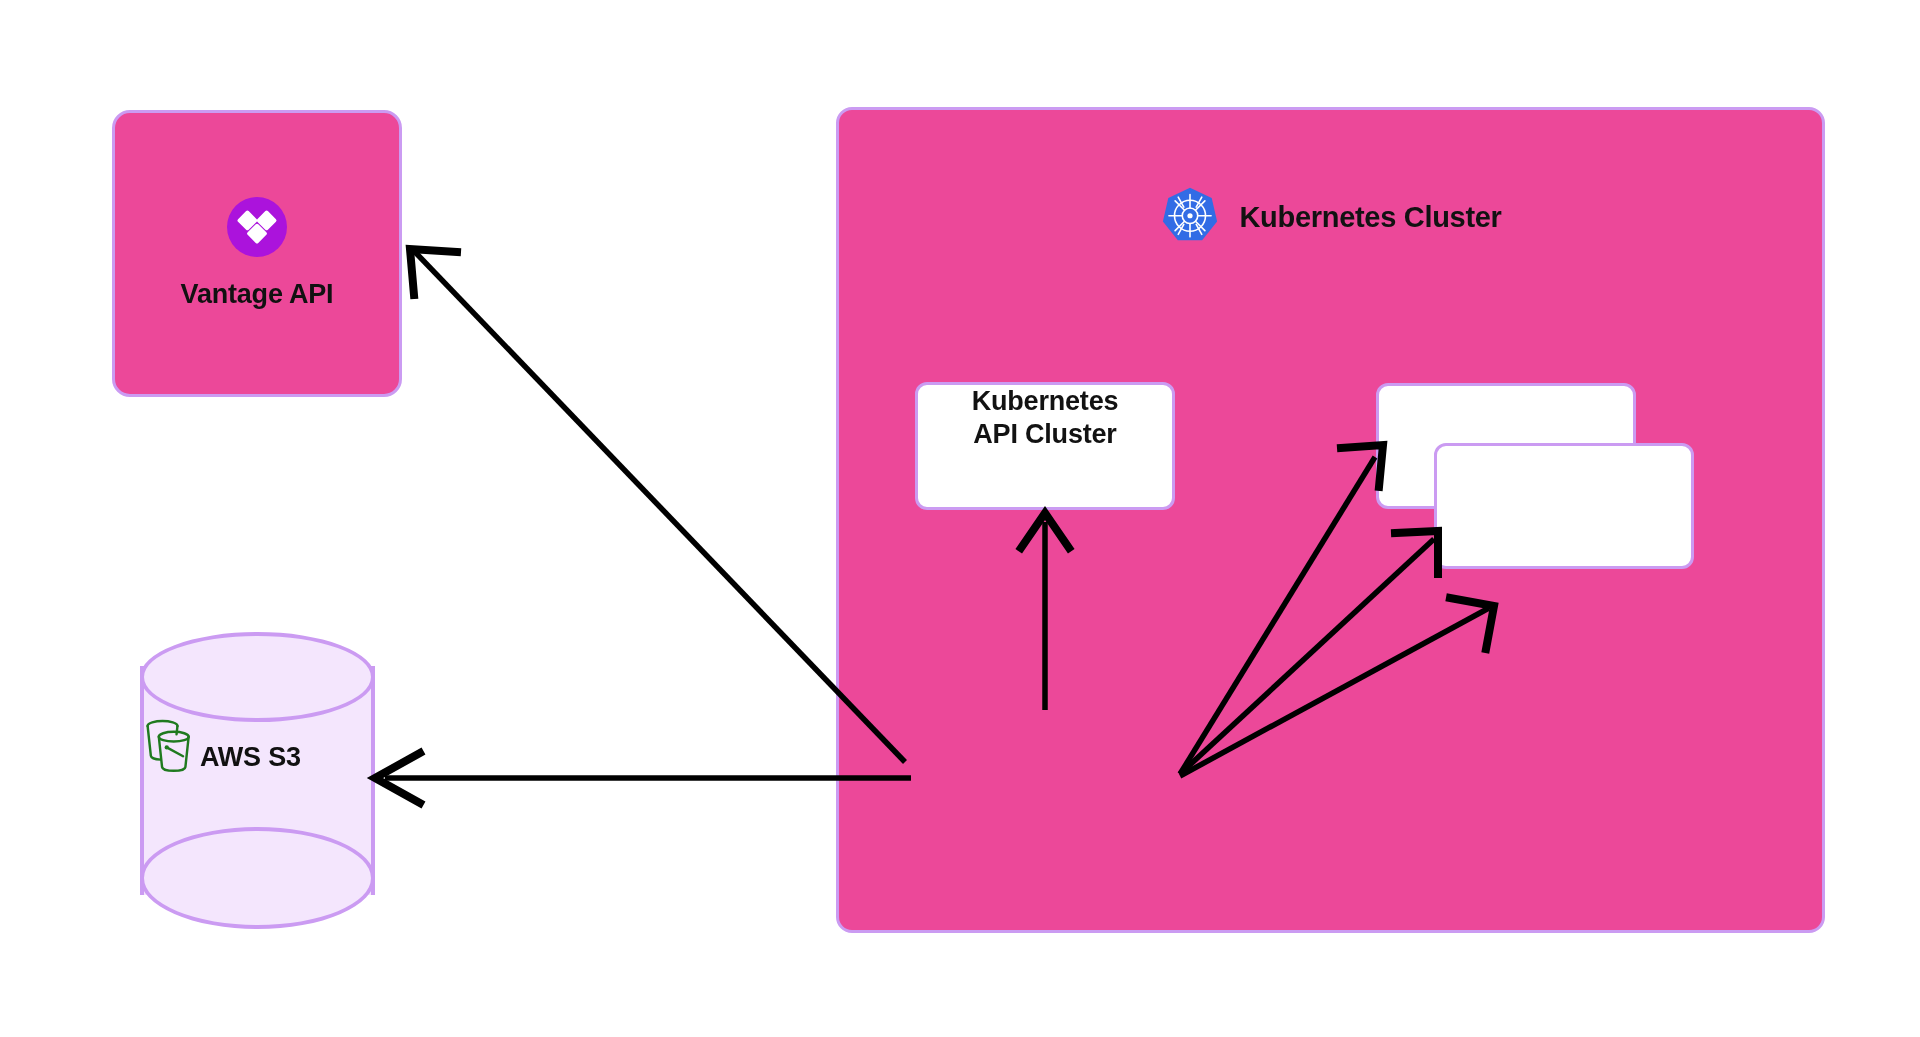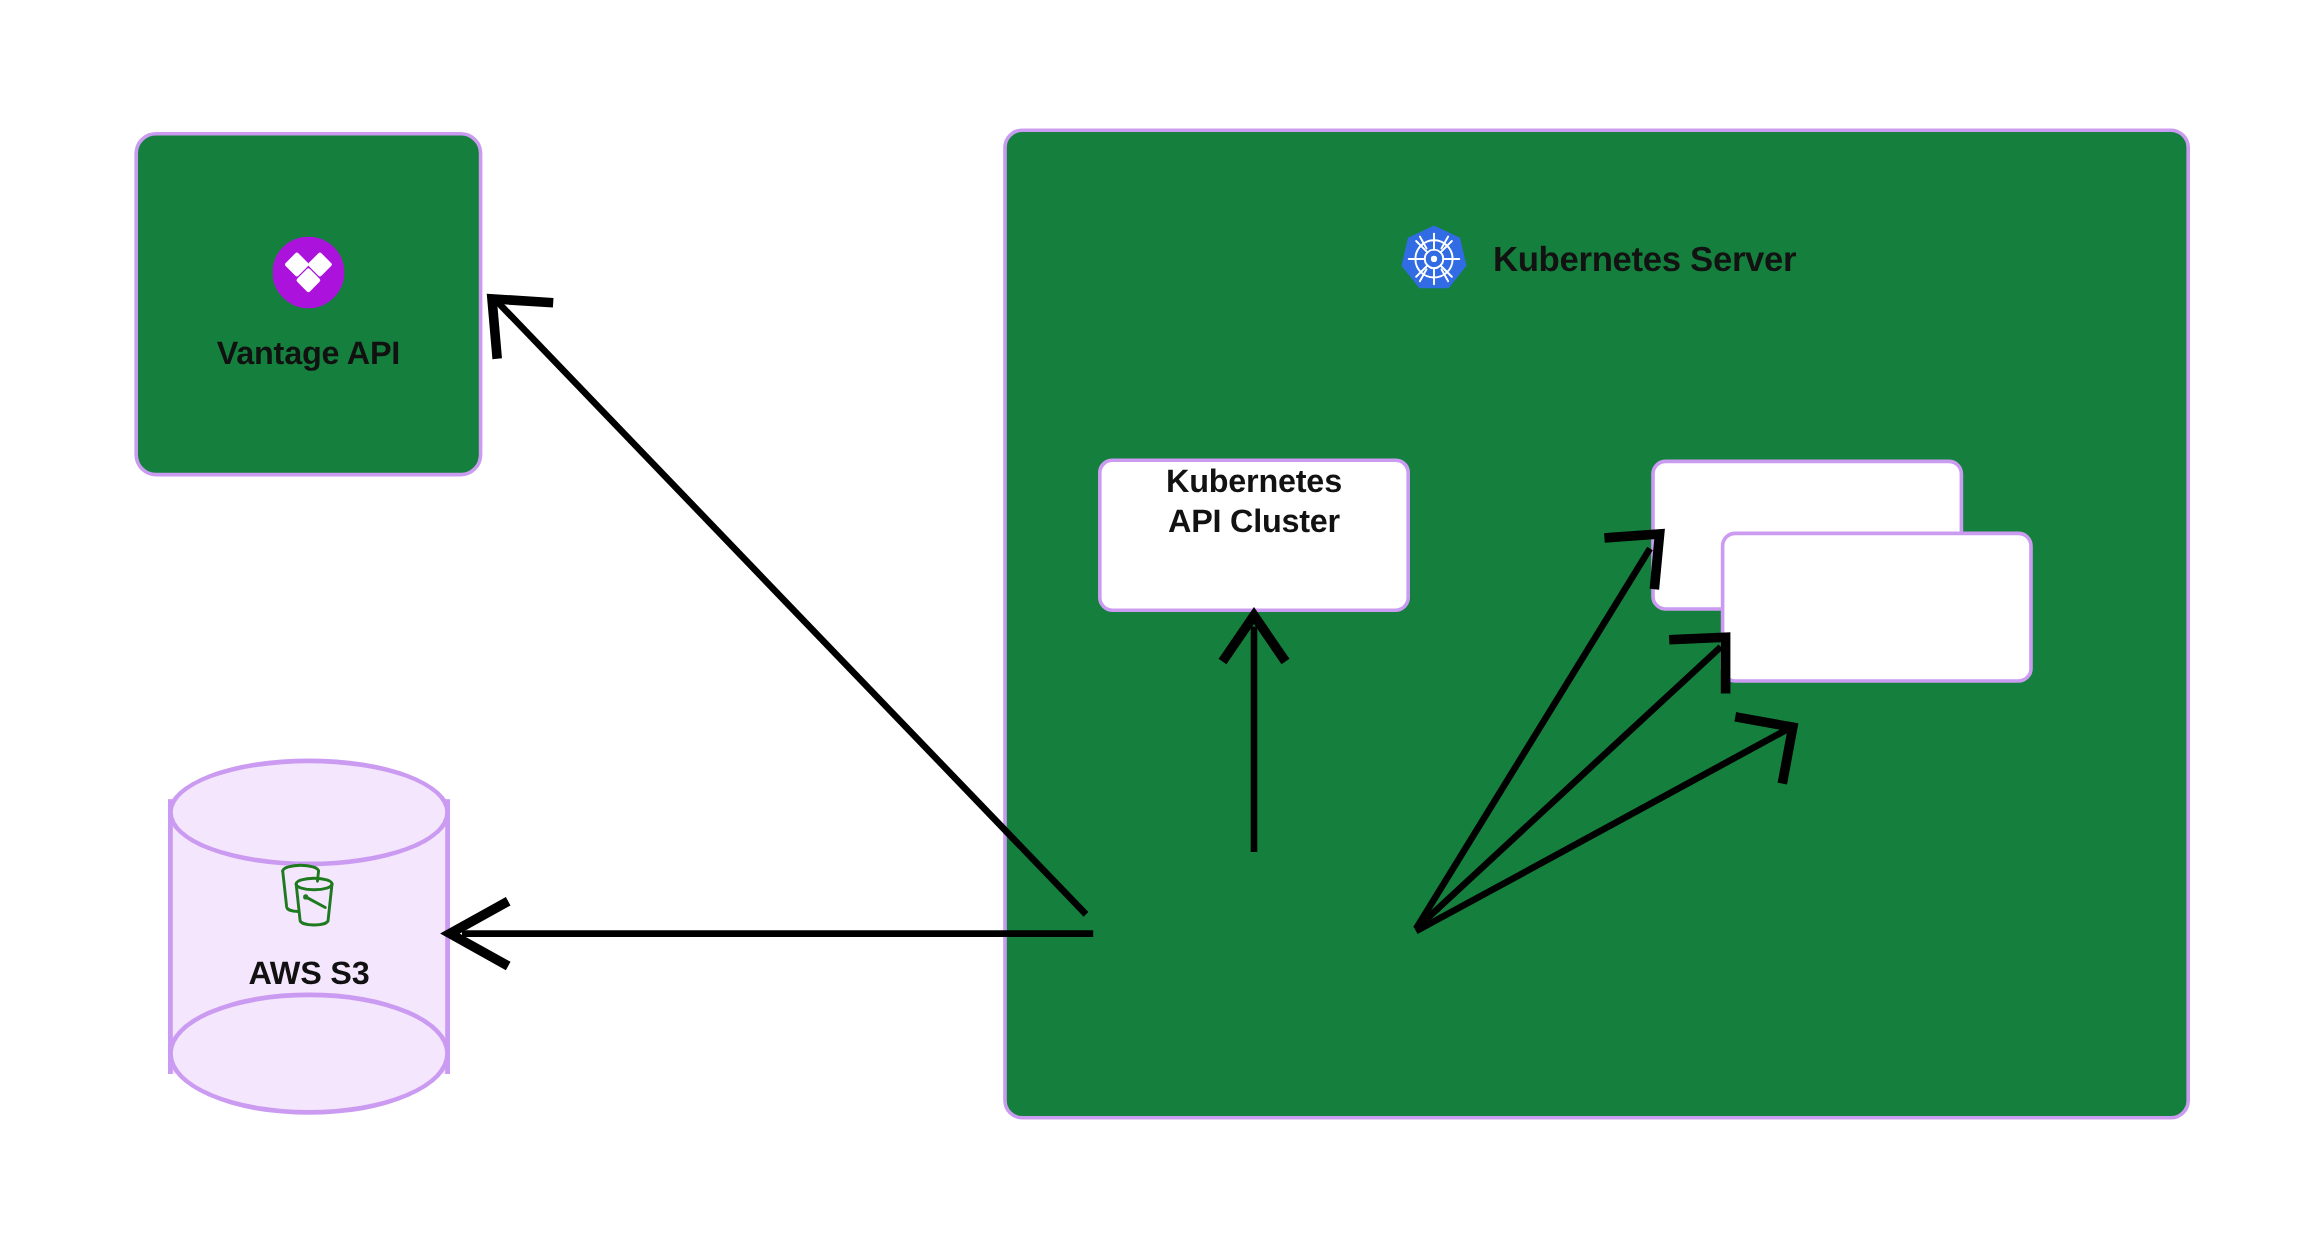--- a/index.html
+++ b/index.html
@@ -24,21 +24,21 @@
     left: 0;
     top: 0;
     width: 1920px;
     height: 1037px;
     pointer-events: none;
   }
   
   .panel {
     position: absolute;
     box-sizing: border-box;
-    background: #15803d;
+    background: #ec4899;
     border: 3px solid #CB9BF2;
     border-radius: 14px;
   }
   .card {
     position: absolute;
     box-sizing: border-box;
     background: #ffffff;
     border: 3px solid #CB9BF2;
     border-radius: 12px;
     display: flex;
@@ -116,21 +116,20 @@
     background: #F4E6FD;
     border: 4px solid #CB9BF2;
     border-radius: 50%;
   }
   #aws-s3-node .cyl-content {
     position: absolute;
     left: 0;
     top: 86px;
     width: 235px;
     display: flex;
-    flex-direction: column;
     align-items: center;
   }
   #s3-bucket-icon {
     width: 60px;
     height: 56px;
   }
   #aws-s3-node .node-label {
     margin-top: 22px;
     font-size: 27px;
     font-weight: bold;
@@ -220,21 +219,21 @@
         <line x1="58.8" y1="56.8" x2="74" y2="72"></line>
         <line x1="74" y1="24" x2="58.8" y2="39.2"></line>
         <line x1="41.2" y1="56.8" x2="26" y2="72"></line>
         <line x1="31" y1="18" x2="40" y2="34"></line>
         <line x1="60" y1="62" x2="69" y2="78"></line>
         <line x1="69" y1="18" x2="60" y2="34"></line>
         <line x1="40" y1="62" x2="31" y2="78"></line>
       </g>
       <circle cx="50" cy="48" r="4.2" fill="#ffffff"></circle>
     </svg>
-    <span id="cluster-title">Kubernetes Server</span>
+    <span id="cluster-title">Kubernetes Cluster</span>
   </div>
 
   <div class="card" id="node-card-3">
     <span class="card-label"></span>
   </div>
   <div class="card" id="node-card-2">
     <span class="card-label"></span>
   </div>
 
   <div class="card" id="k8s-api-server-card">

